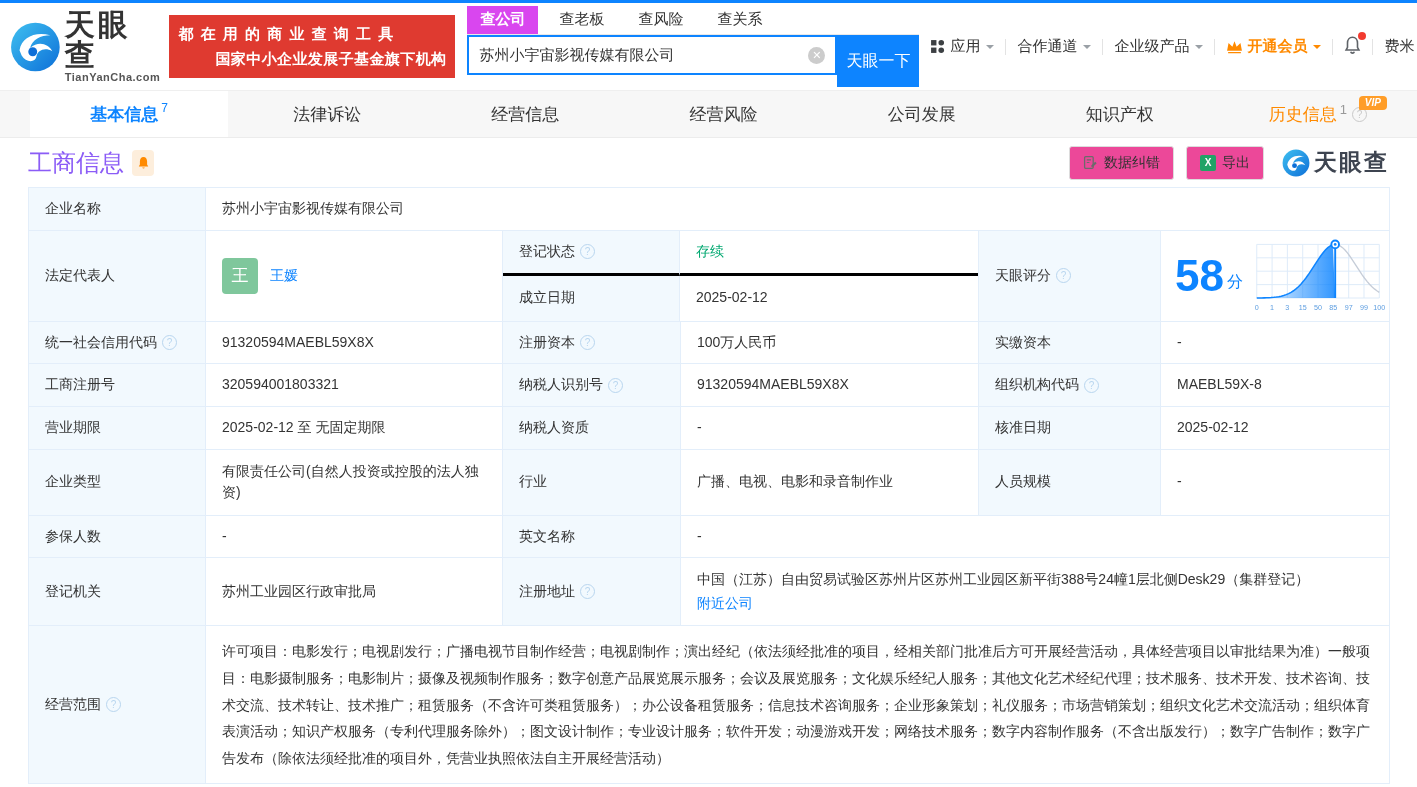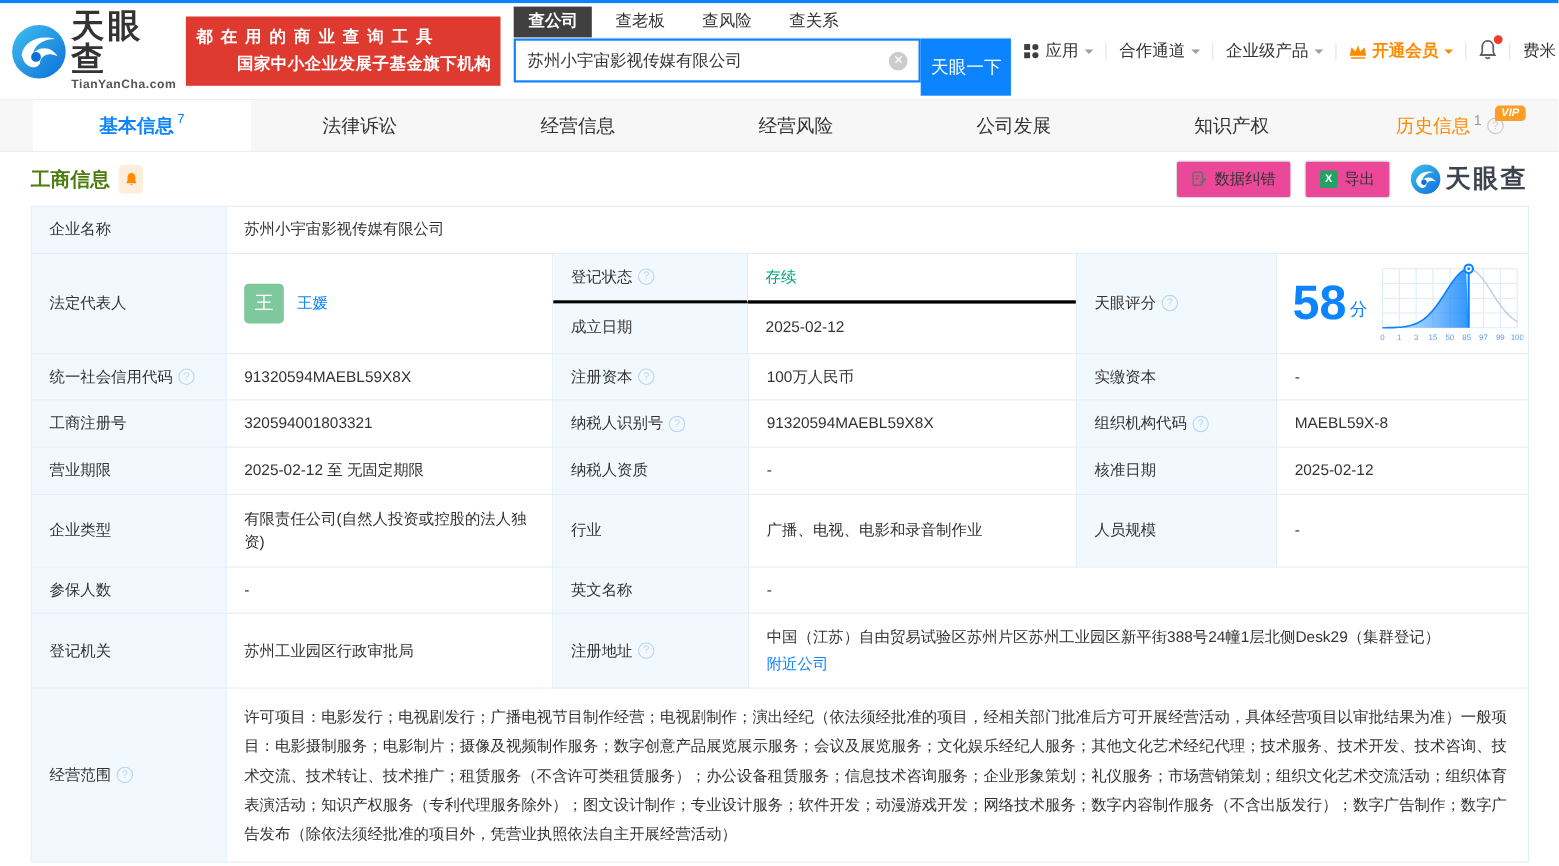--- a/index.html
+++ b/index.html
@@ -13,21 +13,21 @@
   .logo-txt { margin-left:4px; line-height:1; }
   .logo-brand { font-size:30px; font-weight:bold; color:#333; letter-spacing:3px; }
   .logo-domain { font-size:11px; font-weight:bold; color:#555; letter-spacing:.5px; margin-top:2px; }
   .slogan { margin-left:8px; background:#df3a30; color:#fff; padding:7px 9px; font-weight:bold; font-size:15px; line-height:1.62; white-space:nowrap; }
   .slogan .l1 { letter-spacing:7.2px; }
   .slogan .l2 { letter-spacing:0.4px;margin-left:37px; }
 
   .search-block { margin-left:12px; width:452px; }
   .s-tabs { display:flex; align-items:flex-end; border-bottom:1px solid #e9e9e9; font-size:15px; }
   .s-tab { padding:4px 13px 5px; color:#333; cursor:pointer; margin-right:8px; }
-  .s-tab.active { background:#404040; color:#fff; font-weight:bold; }
+  .s-tab.active { background:#d946ef; color:#fff; font-weight:bold; }
   .s-row { display:flex; }
   .s-input-wrap { width:370px; height:40px; border:2px solid #0d84ff; display:flex; align-items:center; padding:0 10px; }
   .s-input { flex:1; border:none; outline:none; font-size:15px; color:#333; font-family:inherit; }
   .s-clear { width:17px; height:17px; border-radius:50%; background:#ccc; color:#fff; font-size:11px; line-height:17px; text-align:center; cursor:pointer; flex:none; }
   .s-btn { width:82px; height:52px; background:#0d84ff; color:#fff; border:none; font-size:16px; cursor:pointer; font-family:inherit; }
 
   .top-nav { margin-left:auto; display:flex; align-items:center; font-size:15px; }
   .nav-item { display:flex; align-items:center; padding:0 11px; cursor:pointer; color:#333; white-space:nowrap; position:relative; }
   .nav-sep { width:1px; height:16px; background:#e3e3e3; }
   .caret { width:0; height:0; border:4px solid transparent; border-top-color:#9aa0a6; margin-left:6px; margin-top:4px; }
@@ -42,21 +42,21 @@
   .m-tab.active { background:#fff; color:#0d84ff; font-weight:bold; }
   .sup { font-size:12px; color:#0d84ff; margin-left:3px; transform:translateY(-6px); font-weight:normal; }
   .m-tab.hist { color:#ff8a00; }
   .sup-gray { font-size:13px; color:#999; margin-left:3px; transform:translateY(-5px); }
   .q { display:inline-block; width:15px; height:15px; border-radius:50%; border:1px solid #b9d6ef; color:#b9d6ef; font-size:10px; line-height:14px; text-align:center; margin-left:5px; cursor:pointer; flex:none; }
   .q.gray { border-color:#c9c9c9; color:#c9c9c9; }
   .vip-badge { position:absolute; top:5px; right:30px; background:#ff9d28; color:#fff; font-size:10px; font-weight:bold; font-style:italic; padding:1px 6px 2px; border-radius:4px 4px 4px 1px; }
 
   
   .sec-hdr { height:49px; display:flex; align-items:center; padding:0 28px; }
-  .sec-title { font-size:18px; font-weight:bold; color:#4d7c0f; }
+  .sec-title { font-size:24px; font-weight:normal; color:#8b5cf6; }
   .bell-badge { margin-left:8px; width:22px; height:26px; background:#fdeedc; border-radius:4px; display:flex; align-items:center; justify-content:center; cursor:pointer; }
   .sec-actions { margin-left:auto; display:flex; align-items:center; gap:12px; }
   .btn-o { height:34px; border:1px solid #dcdcdc; background:#ec4899; border-radius:3px; padding:0 13px; font-size:14px; color:#333; display:flex; align-items:center; gap:6px; cursor:pointer; font-family:inherit; }
   .xls { width:16px; height:16px; background:#21a366; border-radius:2px; color:#fff; font-size:10px; font-weight:bold; line-height:16px; text-align:center; }
   .wm-logo { display:flex; align-items:center; margin-left:6px; }
   .wm-txt { font-size:23px; font-weight:bold; color:#3d4450; letter-spacing:2px; margin-left:4px; }
 
   
   table.info { border-collapse:collapse; table-layout:fixed; width:1361px; margin:0 28px; }
   .info td { border:1px solid #e3eefa; font-size:14px; padding:10px 16px; vertical-align:middle; color:#333; line-height:1.55; }

